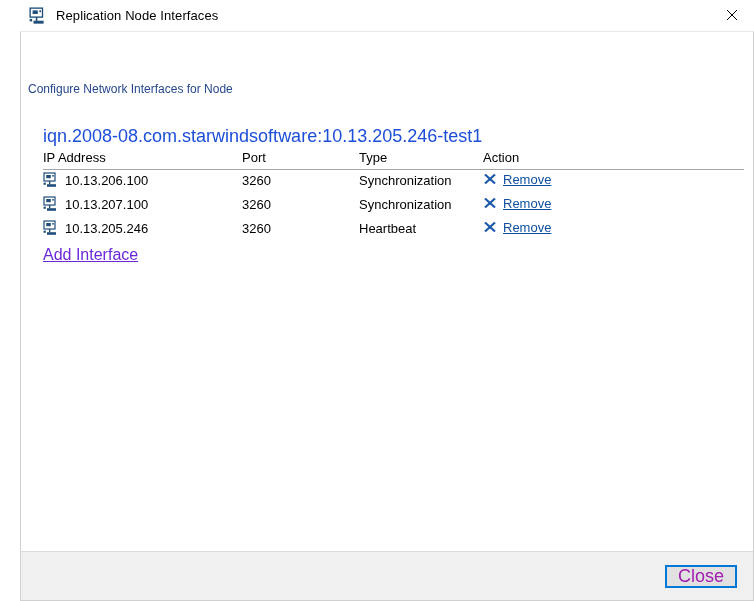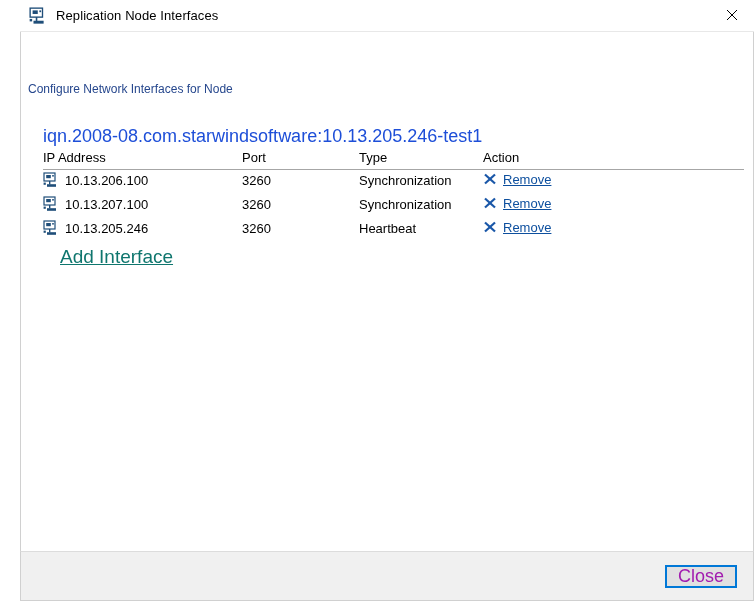--- a/index.html
+++ b/index.html
@@ -159,25 +159,25 @@
   }
   .link {
     color: #0d4f9e;
     text-decoration: underline;
     font-size: 13px;
     cursor: pointer;
     white-space: nowrap;
   }
   .add-interface {
     position: absolute;
-    left: 17px;
+    left: 0;
     top: 96px;
-    color: #0f766e;
+    color: #6d28d9;
     text-decoration: underline;
-    font-size: 19px;
+    font-size: 16px;
     cursor: pointer;
     white-space: nowrap;
   }
 
   
   .footer {
     position: relative;
     flex: 0 0 50px;
     height: 50px;
     background: #f0f0f0;

